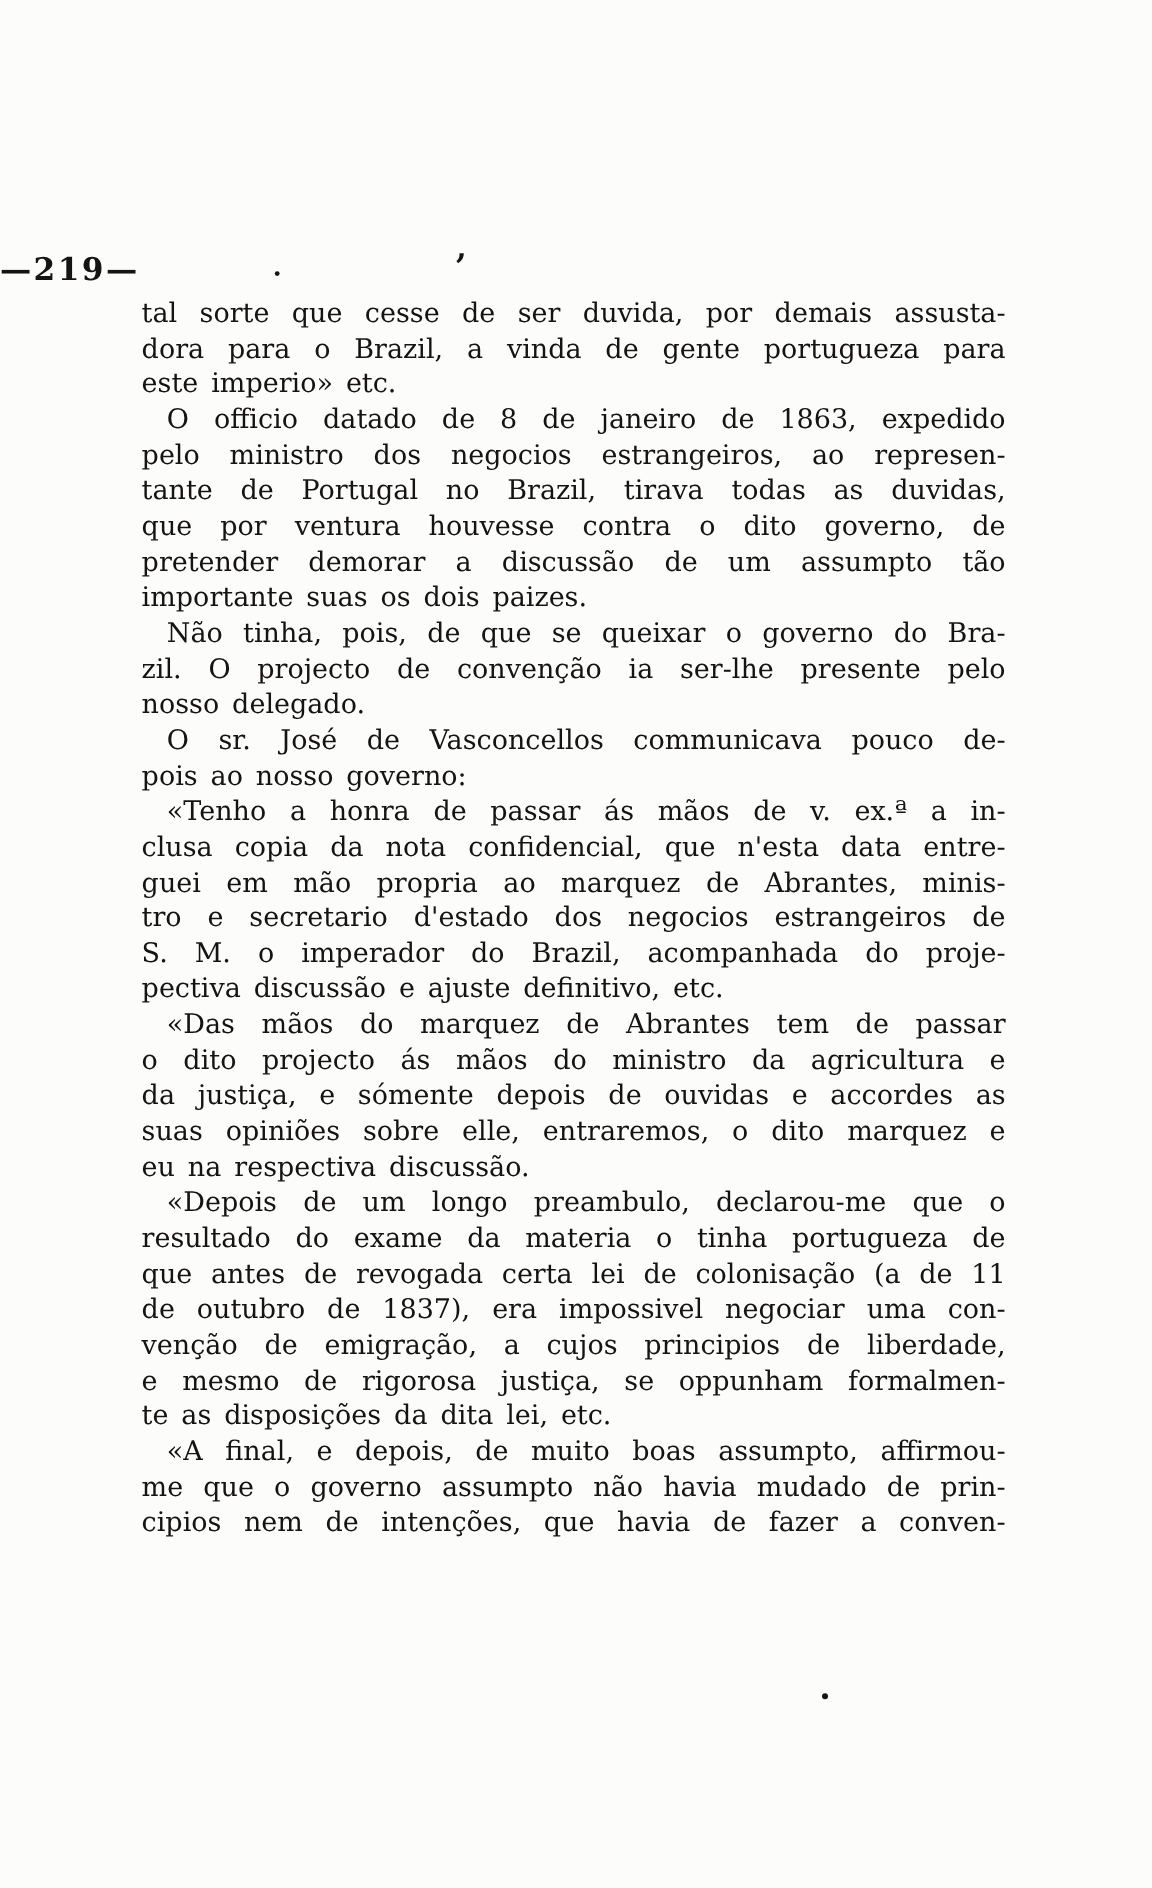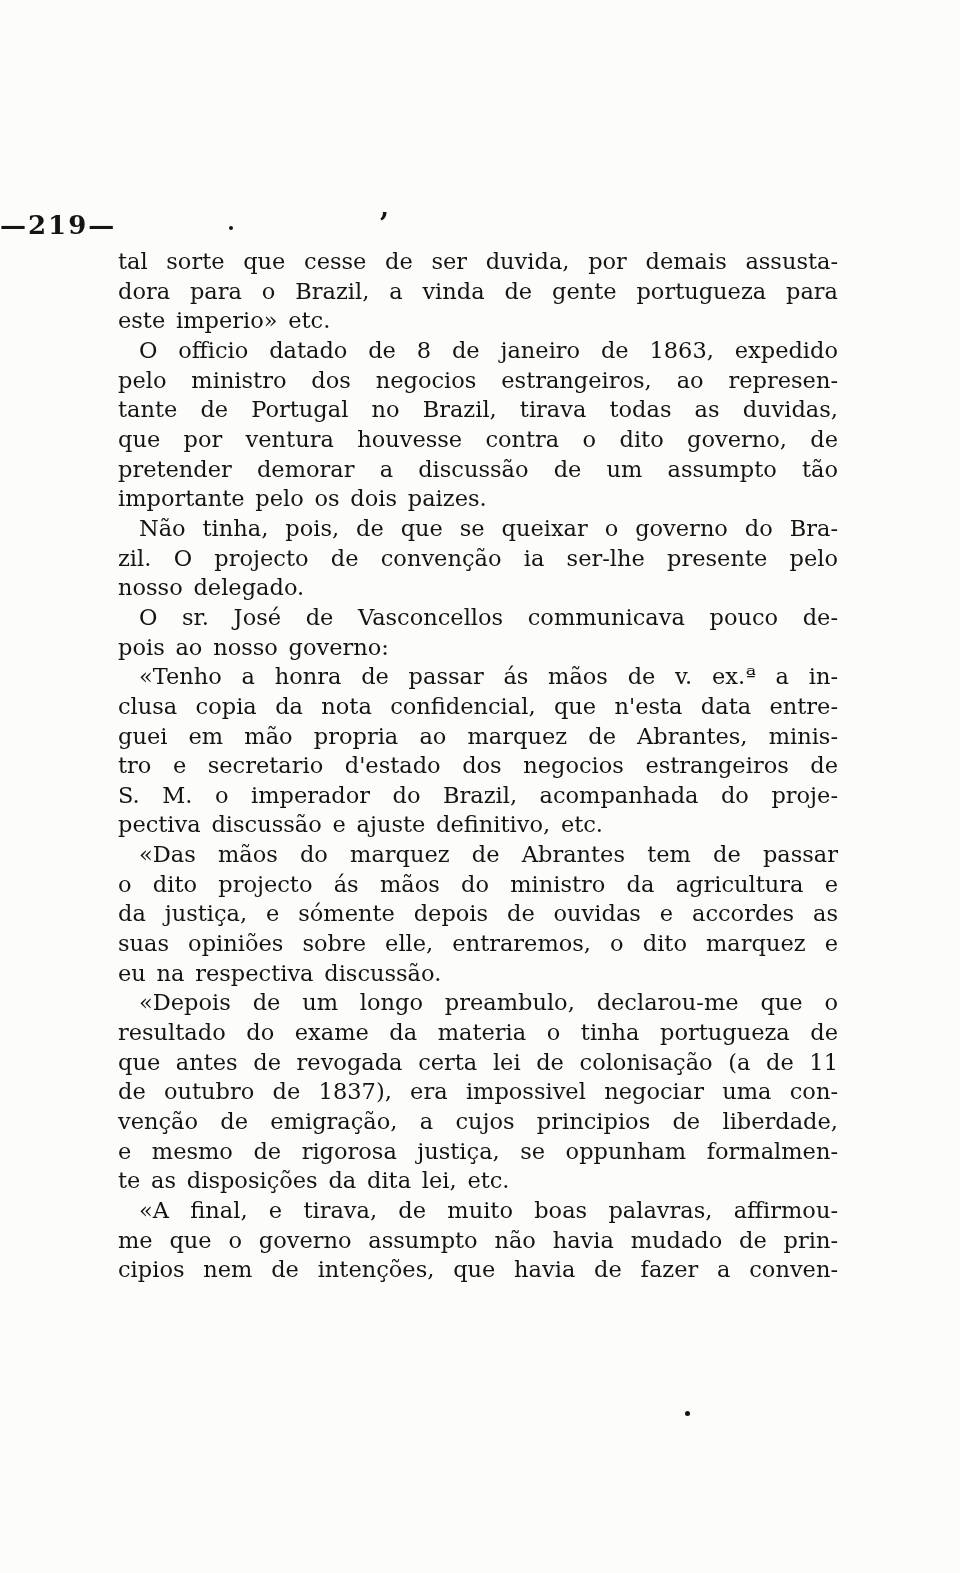--- a/index.html
+++ b/index.html
@@ -74,21 +74,21 @@
         <div class="line justify">tal sorte que cesse de ser duvida, por demais assusta-</div>
         <div class="line justify">dora para o Brazil, a vinda de gente portugueza para</div>
         <div class="line">este imperio» etc.</div>
       </div>
       <div class="paragraph">
         <div class="line indent justify">O officio datado de 8 de janeiro de 1863, expedido</div>
         <div class="line justify">pelo ministro dos negocios estrangeiros, ao represen-</div>
         <div class="line justify">tante de Portugal no Brazil, tirava todas as duvidas,</div>
         <div class="line justify">que por ventura houvesse contra o dito governo, de</div>
         <div class="line justify">pretender demorar a discussão de um assumpto tão</div>
-        <div class="line">importante pelo os dois paizes.</div>
+        <div class="line">importante suas os dois paizes.</div>
       </div>
       <div class="paragraph">
         <div class="line indent justify">Não tinha, pois, de que se queixar o governo do Bra-</div>
         <div class="line justify">zil. O projecto de convenção ia ser-lhe presente pelo</div>
         <div class="line">nosso delegado.</div>
       </div>
       <div class="paragraph">
         <div class="line indent justify">O sr. José de Vasconcellos communicava pouco de-</div>
         <div class="line">pois ao nosso governo:</div>
       </div>
@@ -110,20 +110,20 @@
       <div class="paragraph">
         <div class="line indent justify">«Depois de um longo preambulo, declarou-me que o</div>
         <div class="line justify">resultado do exame da materia o tinha portugueza de</div>
         <div class="line justify">que antes de revogada certa lei de colonisação (a de 11</div>
         <div class="line justify">de outubro de 1837), era impossivel negociar uma con-</div>
         <div class="line justify">venção de emigração, a cujos principios de liberdade,</div>
         <div class="line justify">e mesmo de rigorosa justiça, se oppunham formalmen-</div>
         <div class="line">te as disposições da dita lei, etc.</div>
       </div>
       <div class="paragraph">
-        <div class="line indent justify">«A final, e tirava, de muito boas palavras, affirmou-</div>
+        <div class="line indent justify">«A final, e depois, de muito boas assumpto, affirmou-</div>
         <div class="line justify">me que o governo assumpto não havia mudado de prin-</div>
         <div class="line justify">cipios nem de intenções, que havia de fazer a conven-</div>
       </div>
     </div>
   <div class="speck speck-a"></div>
   <div class="speck speck-b"></div>
 </div>
 
 </body></html>

